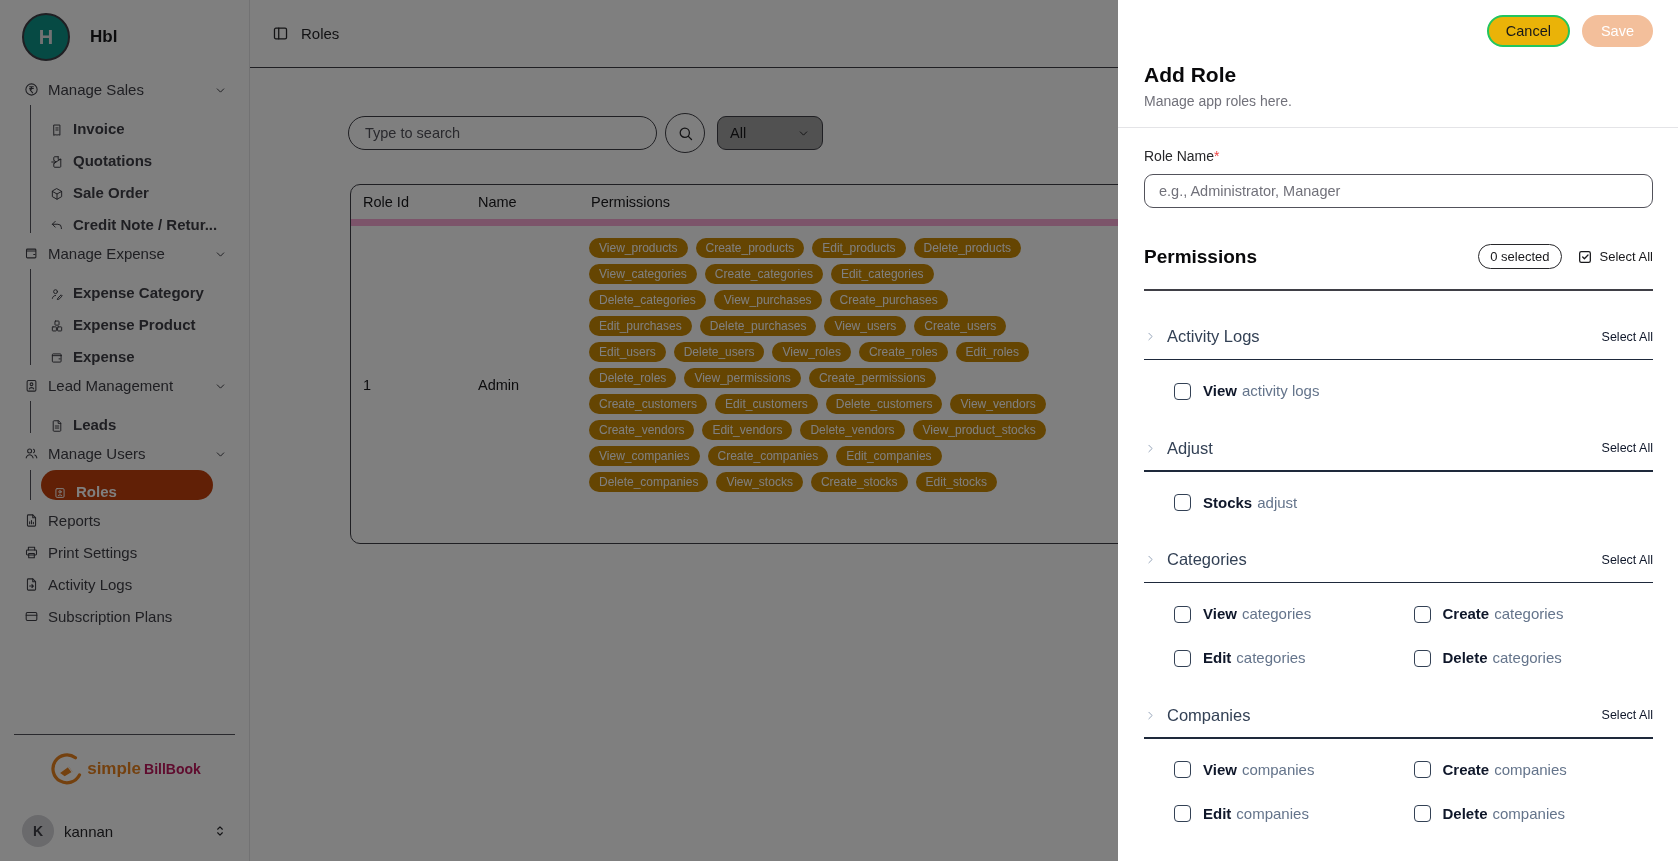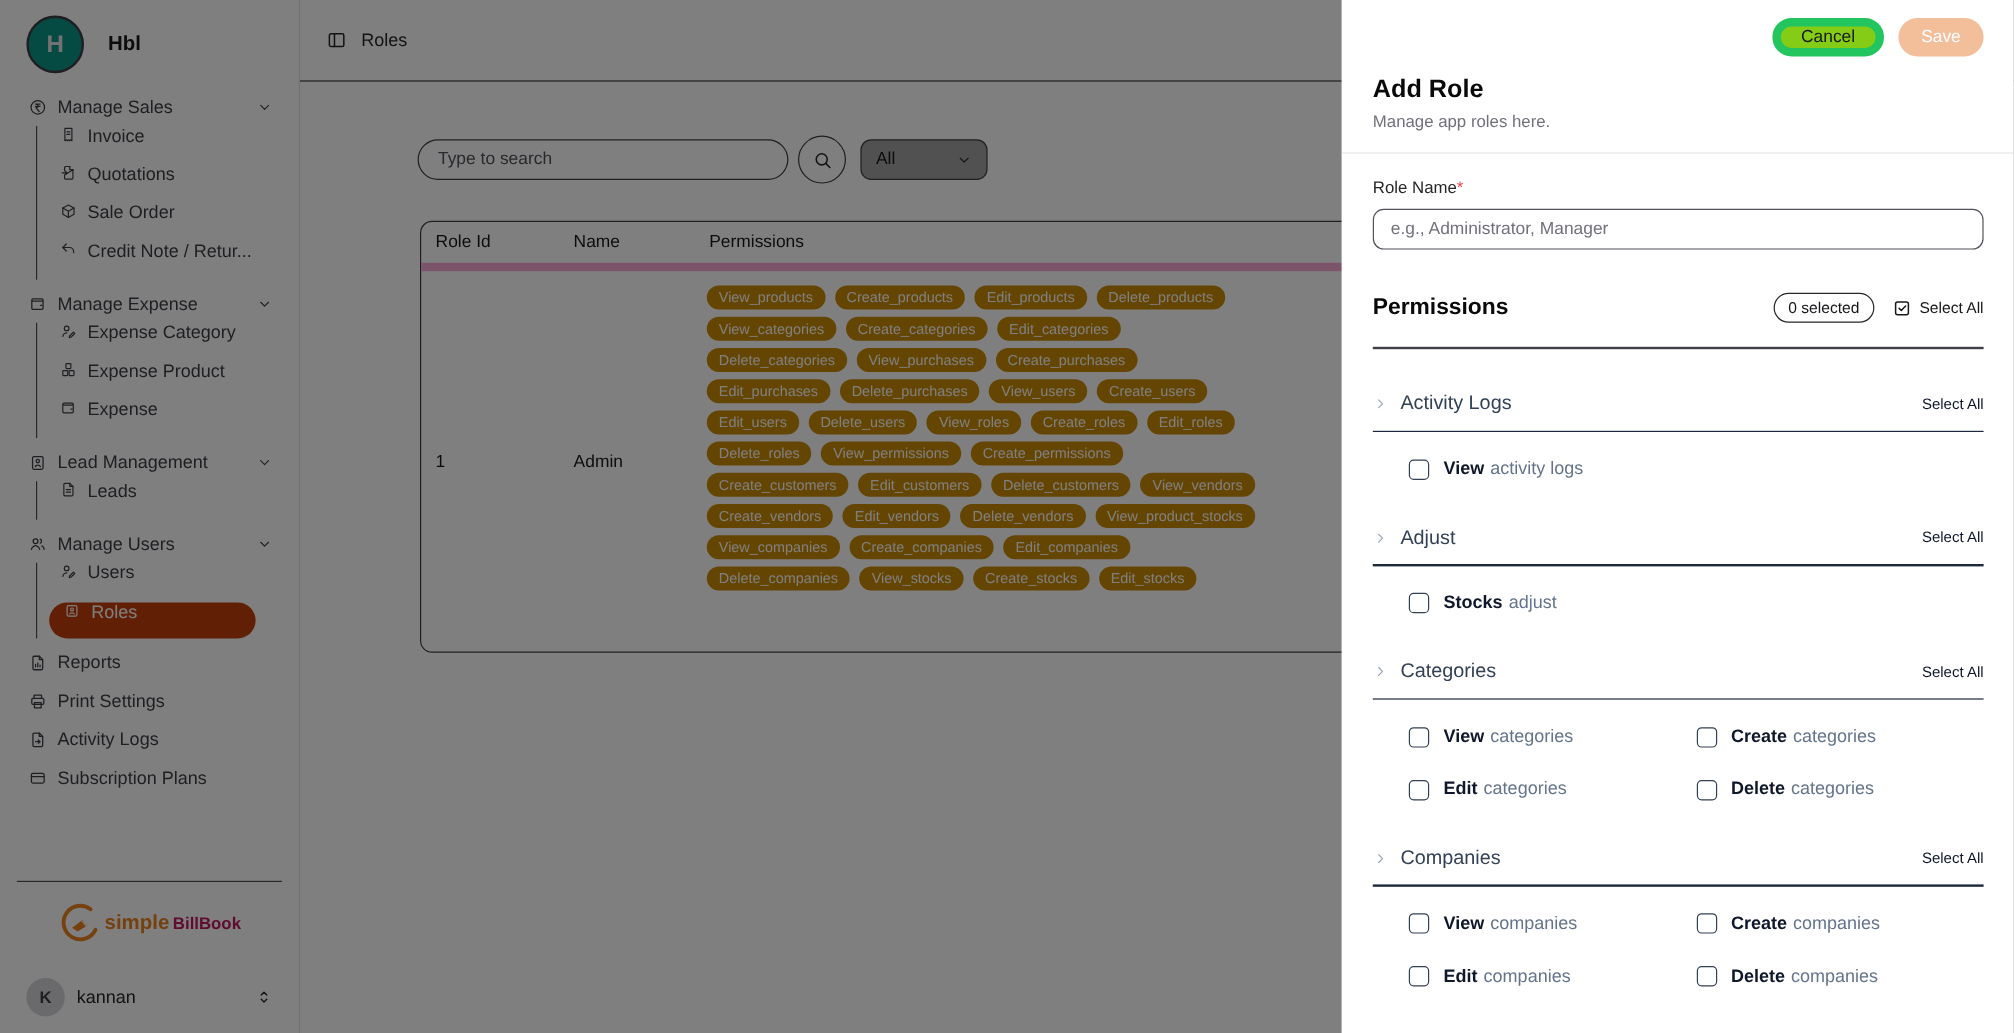--- a/index.html
+++ b/index.html
@@ -15,22 +15,22 @@
               display:flex; align-items:center; justify-content:center; font-size:20px;
               font-weight:700; border:2px solid #3f3f46; cursor:pointer; }
   .b-name { font-size:17px; font-weight:700; color:#18181b; }
   nav { flex:1; padding-top:6px; overflow:hidden; }
   .nav-item { position:relative; display:flex; align-items:center; gap:9px; height:32px;
               padding-left:24px; color:#3f3f46; font-size:15px; cursor:pointer; }
   .nav-item svg.mi { flex:0 0 auto; }
   .nav-item .chev { position:absolute; right:22px; top:10px; color:#3f3f46; }
   .nav-group { margin-bottom:4px; }
   .sub-list { margin-left:30px; border-left:1px solid #52525b; padding-left:19px; }
-  .sub-item { display:flex; align-items:flex-start; gap:9px; height:32px; font-size:15px;
-              color:#3f3f46; cursor:pointer; }
+  .sub-item { display:flex; align-items:flex-end; gap:9px; height:32px; font-size:15px;
+              color:#3f3f46; cursor:pointer;font-weight:bold; }
   .sub-item.active { background:#c2410c; color:#fff; border-radius:16px; height:30px;
                      margin:1px 36px 1px -9px; padding-left:12px; }
   .side-bottom { padding-bottom:14px; }
   .side-div { border-top:1px solid #52525b; margin:10px 14px 16px; }
   .logo-row { display:flex; align-items:center; justify-content:center; gap:3px; margin-bottom:28px; }
   .logo-simple { color:#e8821e; font-weight:600; font-size:17px; }
   .logo-bill { color:#be185d; font-weight:800; font-size:14px; }
   .user-row { display:flex; align-items:center; gap:10px; padding:0 22px; cursor:pointer; }
   .user-avatar { width:32px; height:32px; border-radius:50%; background:#d4d4d8; color:#3f3f46;
                  font-size:14px; font-weight:600; display:flex; align-items:center; justify-content:center; }
@@ -65,22 +65,22 @@
   .td-perms { flex:1; height:317px; overflow:hidden; padding:12px 0 0 10px; }
   .badge-row { white-space:nowrap; margin-bottom:6px; height:20px; }
   .badge { display:inline-block; height:20px; line-height:20px; padding:0 10px; margin-right:8px;
            border-radius:10px; background:#ca8a04; color:#fff; font-size:12px; }
 
   
   .overlay { position:absolute; inset:0; background:rgba(0,0,0,0.5); z-index:40; }
   .drawer { position:absolute; top:0; right:0; bottom:0; width:560px; background:#fff; z-index:50;
             padding:15px 25px 0 26px; overflow:hidden; }
   .d-actions { display:flex; justify-content:flex-end; gap:12px; }
-  .btn-cancel { height:32px; padding:0 17px; border-radius:16px; border:7px solid #22c55e;
-                background:#84cc16; font-size:14.5px; color:#18181b; cursor:pointer;
+  .btn-cancel { height:32px; padding:0 17px; border-radius:16px; border:2px solid #22c55e;
+                background:#eab308; font-size:14.5px; color:#18181b; cursor:pointer;
                 font-family:"Liberation Sans", sans-serif; }
   .btn-save { height:32px; padding:0 19px; border-radius:16px; border:none; background:#f3bf9b;
               color:#fff; font-size:14.5px; cursor:not-allowed; font-family:"Liberation Sans", sans-serif; }
   .d-title { margin-top:16px; font-size:21px; font-weight:700; color:#09090b; }
   .d-sub { margin-top:6px; font-size:14px; color:#71717a; }
   .d-hr { height:1px; background:#e4e4e7; margin:18px -25px 0 -26px; }
   .field-label { margin-top:20px; font-size:14px; color:#27272a; }
   .req { color:#ef4444; }
   .d-input { margin-top:10px; width:100%; height:34px; border:1px solid #52525b; border-radius:9px;
              padding:0 14px; font-size:14.5px; color:#18181b; outline:none;
@@ -250,30 +250,20 @@
                 <path d="M3.5 19c.6-3.8 4.5-5 5.5-5s4.9 1.2 5.5 5"></path>
                 <path d="M15.3 5.2a3.2 3.2 0 0 1 0 5.6M17.3 14.3c1.7.7 2.9 2.2 3.2 4.7"></path>
               </svg>
             </span>
             <span>Manage Users</span>
             <span class="chev"><svg class="mi" width="13" height="13" viewBox="0 0 24 24" fill="none" stroke="currentColor" stroke-width="1.8" stroke-linecap="round" stroke-linejoin="round">
                 <path d="m6 9 6 6 6-6"></path>
               </svg></span>
           </div>
           <div class="sub-list">
-            <div class="sub-item">
-              <span style="display: flex;">
-                <svg class="mi" width="14" height="14" viewBox="0 0 24 24" fill="none" stroke="currentColor" stroke-width="1.7" stroke-linecap="round" stroke-linejoin="round">
-                  <circle cx="9.5" cy="8" r="3.3"></circle>
-                  <path d="M4 19.5c.5-3.6 3.8-5 5.5-5"></path>
-                  <path d="m13.7 18.8 5.4-5.4 1.9 1.9-5.4 5.4-2.5.6z"></path>
-                </svg>
-              </span>
-              <span>Users</span>
-            </div>
             <div class="sub-item active">
               <span style="display: flex;">
                 <svg class="mi" width="14" height="14" viewBox="0 0 24 24" fill="none" stroke="currentColor" stroke-width="1.7" stroke-linecap="round" stroke-linejoin="round">
                   <rect x="5" y="4.5" width="14" height="15" rx="2"></rect>
                   <circle cx="12" cy="10" r="2"></circle>
                   <path d="M8.8 16.5c.5-2 5.9-2 6.4 0"></path>
                 </svg>
               </span>
               <span>Roles</span>
             </div>

